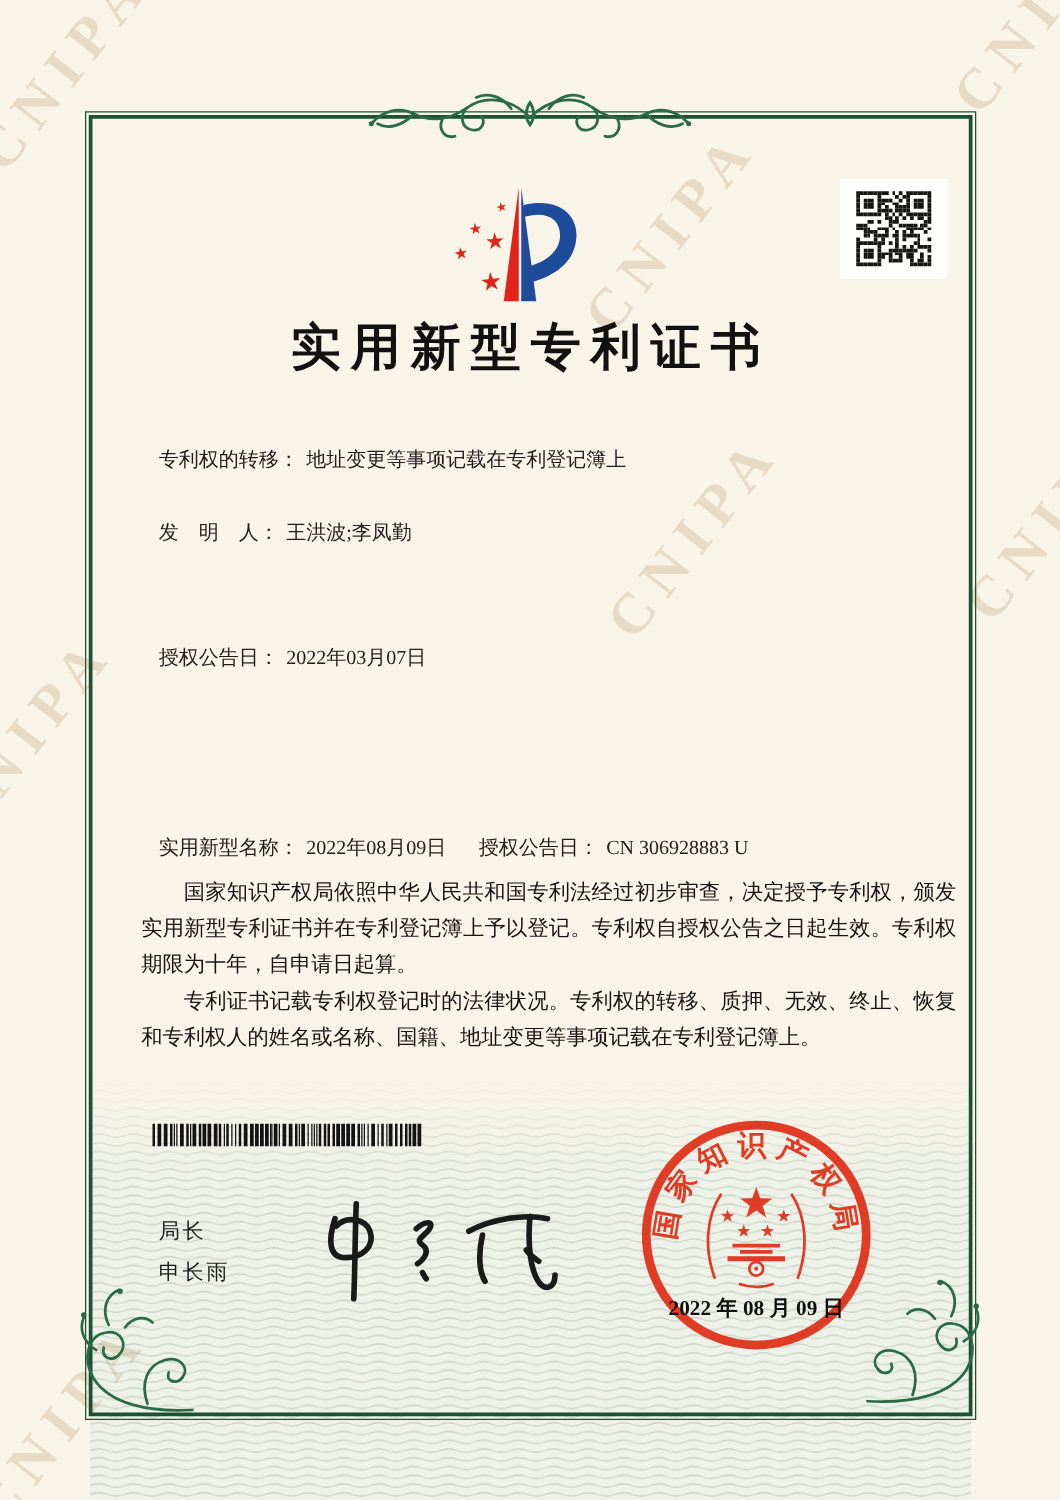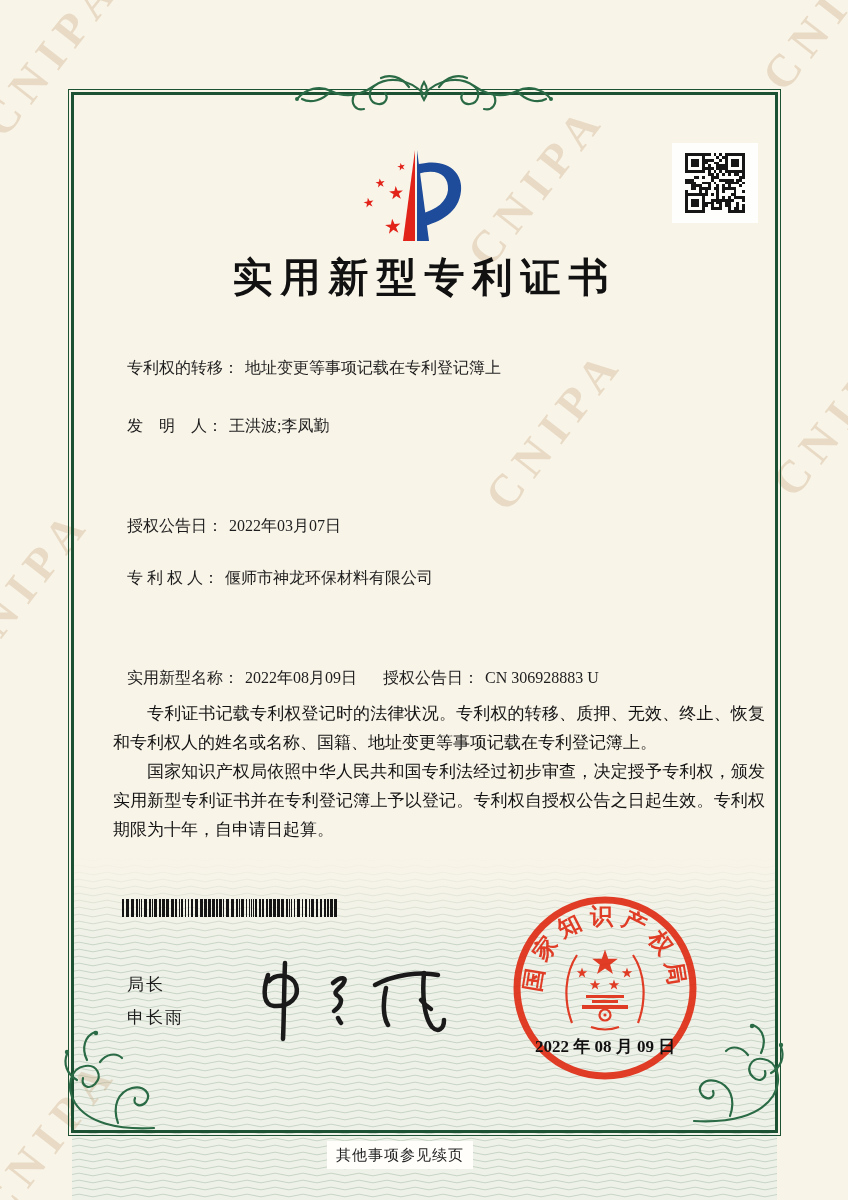--- a/index.html
+++ b/index.html
@@ -618,33 +618,30 @@
 
   <div class="frow" style="top:358px">
     <span class="lab">专利权的转移：</span><span class="val">地址变更等事项记载在专利登记簿上</span>
   </div>
   <div class="frow" style="top:416px">
     <span class="lab">发　明　人：</span><span class="val">王洪波;李凤勤</span>
   </div>
   <div class="frow" style="top:516px">
     <span class="lab">授权公告日：</span><span class="val">2022年03月07日</span>
   </div>
-  <div class="frow" style="top:568px">
-    <span class="lab">专 利 权 人：</span><span class="val">偃师市神龙环保材料有限公司</span>
-  </div>
   <div class="frow" style="top:668px">
     <span class="lab">实用新型名称：</span><span class="val">2022年08月09日</span>
     <span class="col2">
       <span class="lab">授权公告日：</span><span class="val">CN 306928883 U</span>
     </span>
   </div>
 
   <div id="body-text">
+    <p>国家知识产权局依照中华人民共和国专利法经过初步审查，决定授予专利权，颁发实用新型专利证书并在专利登记簿上予以登记。专利权自授权公告之日起生效。专利权期限为十年，自申请日起算。</p>
     <p>专利证书记载专利权登记时的法律状况。专利权的转移、质押、无效、终止、恢复和专利权人的姓名或名称、国籍、地址变更等事项记载在专利登记簿上。</p>
-    <p>国家知识产权局依照中华人民共和国专利法经过初步审查，决定授予专利权，颁发实用新型专利证书并在专利登记簿上予以登记。专利权自授权公告之日起生效。专利权期限为十年，自申请日起算。</p>
   </div>
 
   <div id="barcode">
       <div class="bar" style="width: 2px;"></div>
       <div class="gap" style="width: 2px;"></div>
       <div class="bar" style="width: 3px;"></div>
       <div class="gap" style="width: 2px;"></div>
       <div class="bar" style="width: 3px;"></div>
       <div class="gap" style="width: 2px;"></div>
       <div class="bar" style="width: 2px;"></div>
@@ -798,15 +795,14 @@
       <rect class="red" x="-23" y="28" width="46" height="4"></rect>
       <circle class="redline" cx="0" cy="38" r="5.5"></circle>
       <circle class="red" cx="0" cy="38" r="1.6"></circle>
       <path class="redline" d="M-33,46 C-42,22 -40,-4 -28,-22"></path>
       <path class="redline" d="M33,46 C42,22 40,-4 28,-22"></path>
       <path class="redline" d="M-14,50 Q0,55 14,50"></path>
     </g>
   </svg>
   <div id="seal-date">2022 年 08 月 09 日</div>
 
-  <div id="continuation-note">其他事项参见续页</div>
 
 </div>
 
 </body></html>

